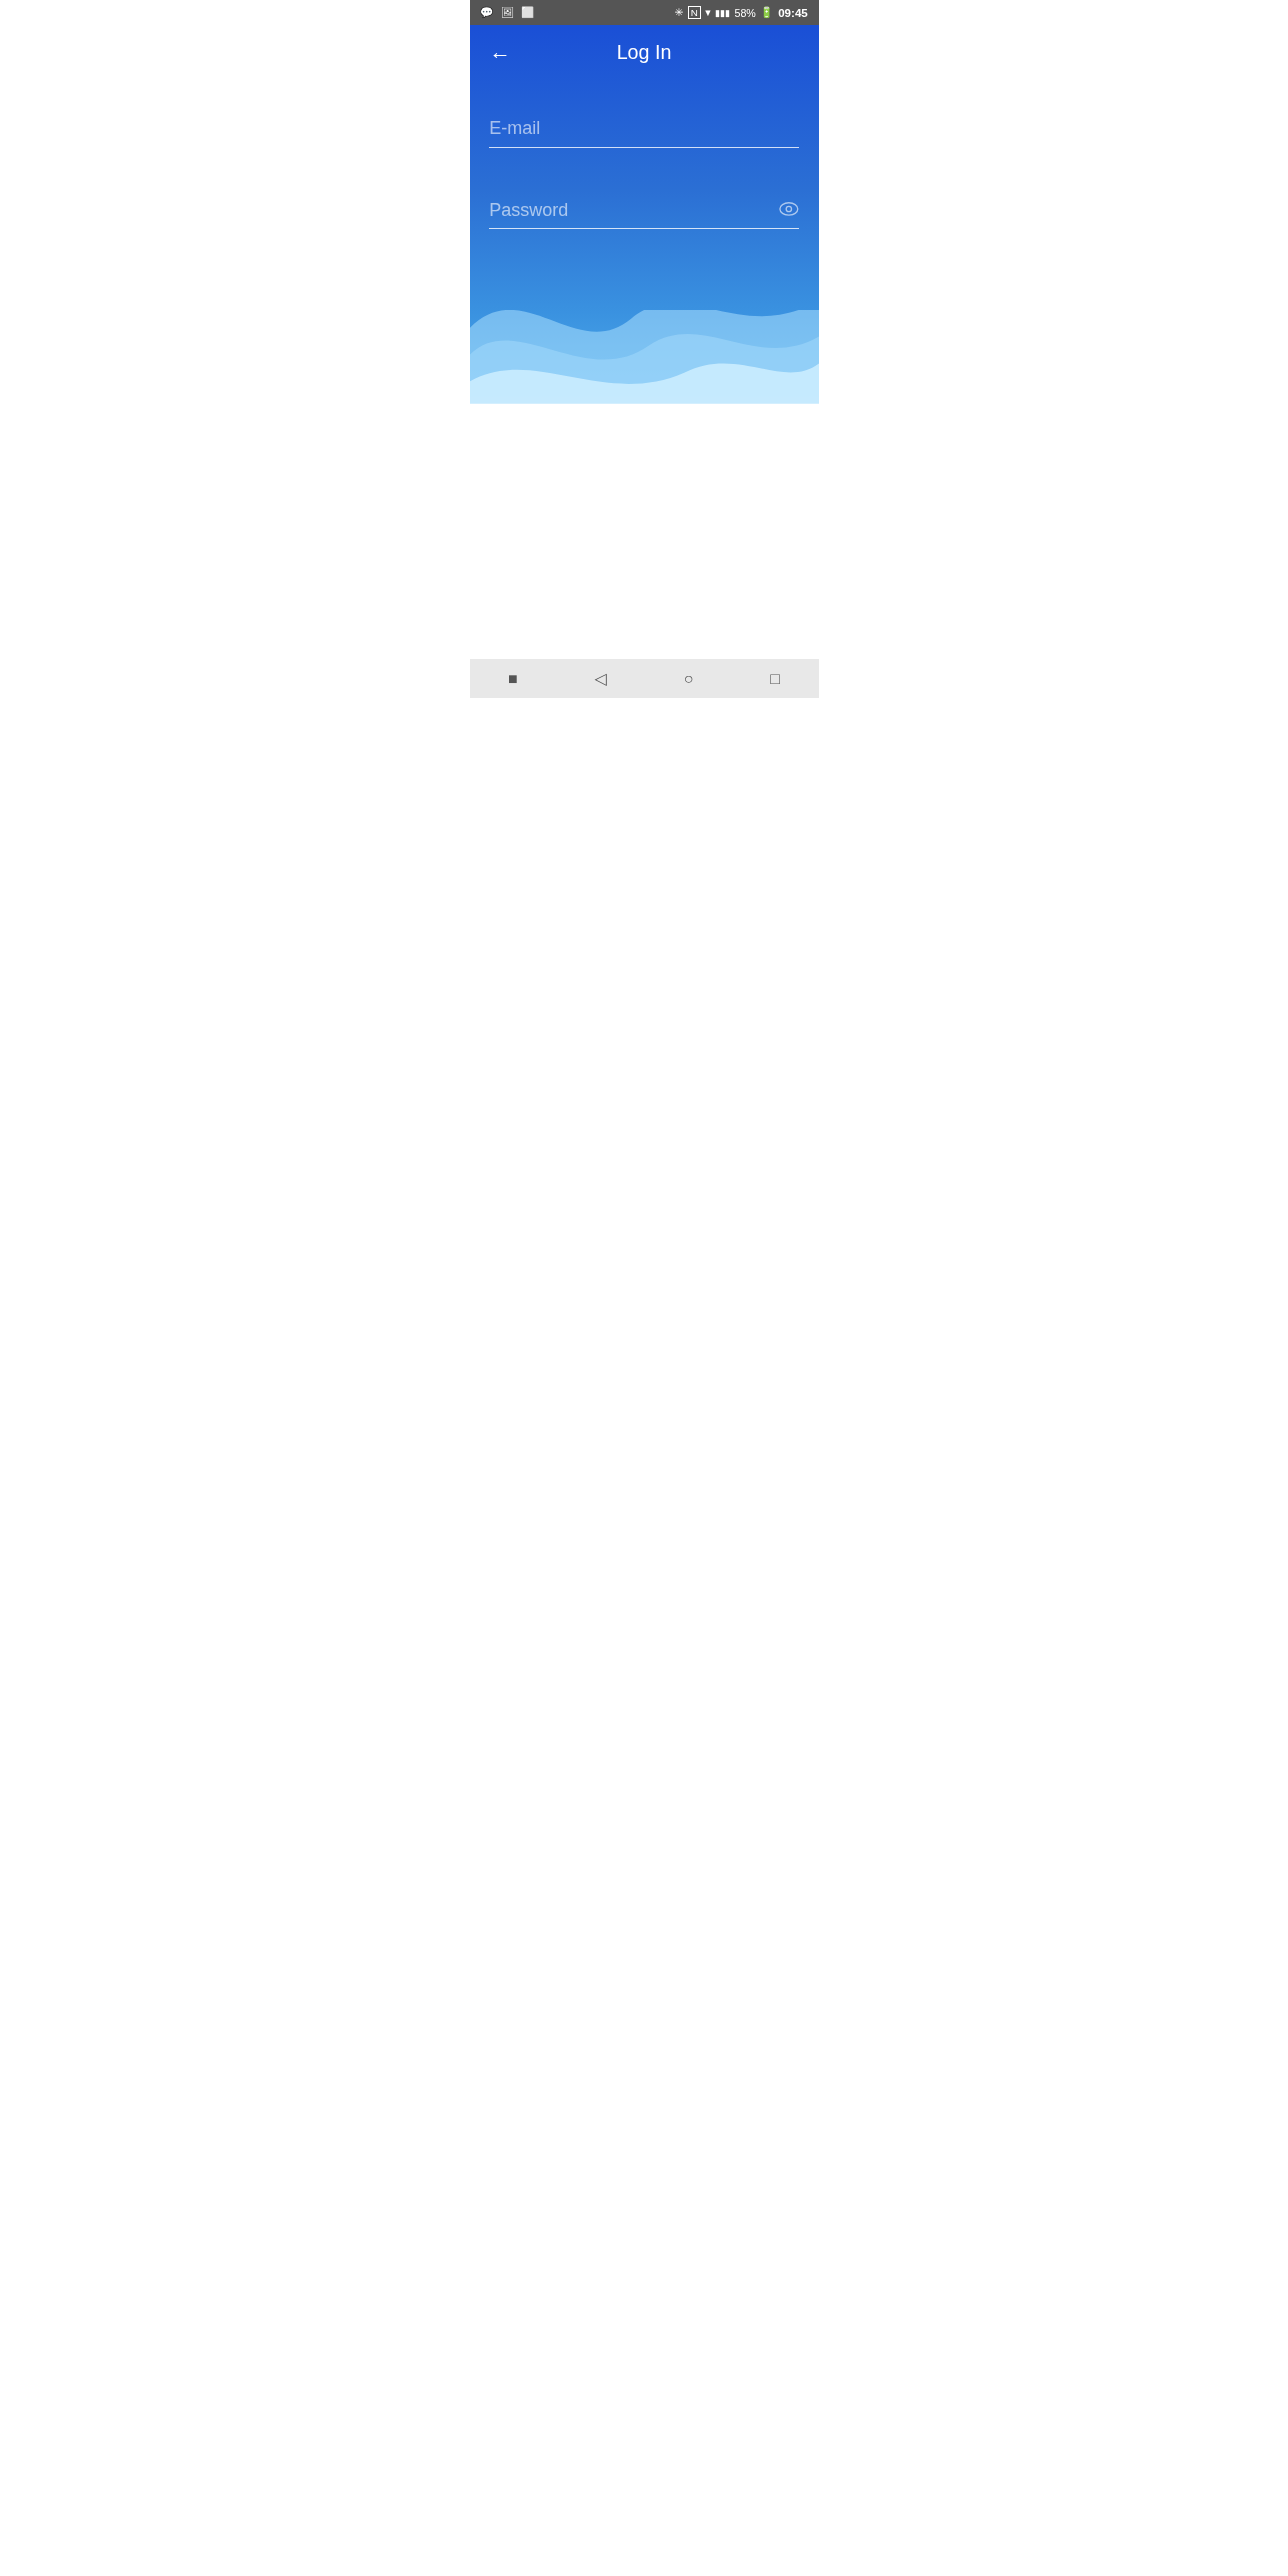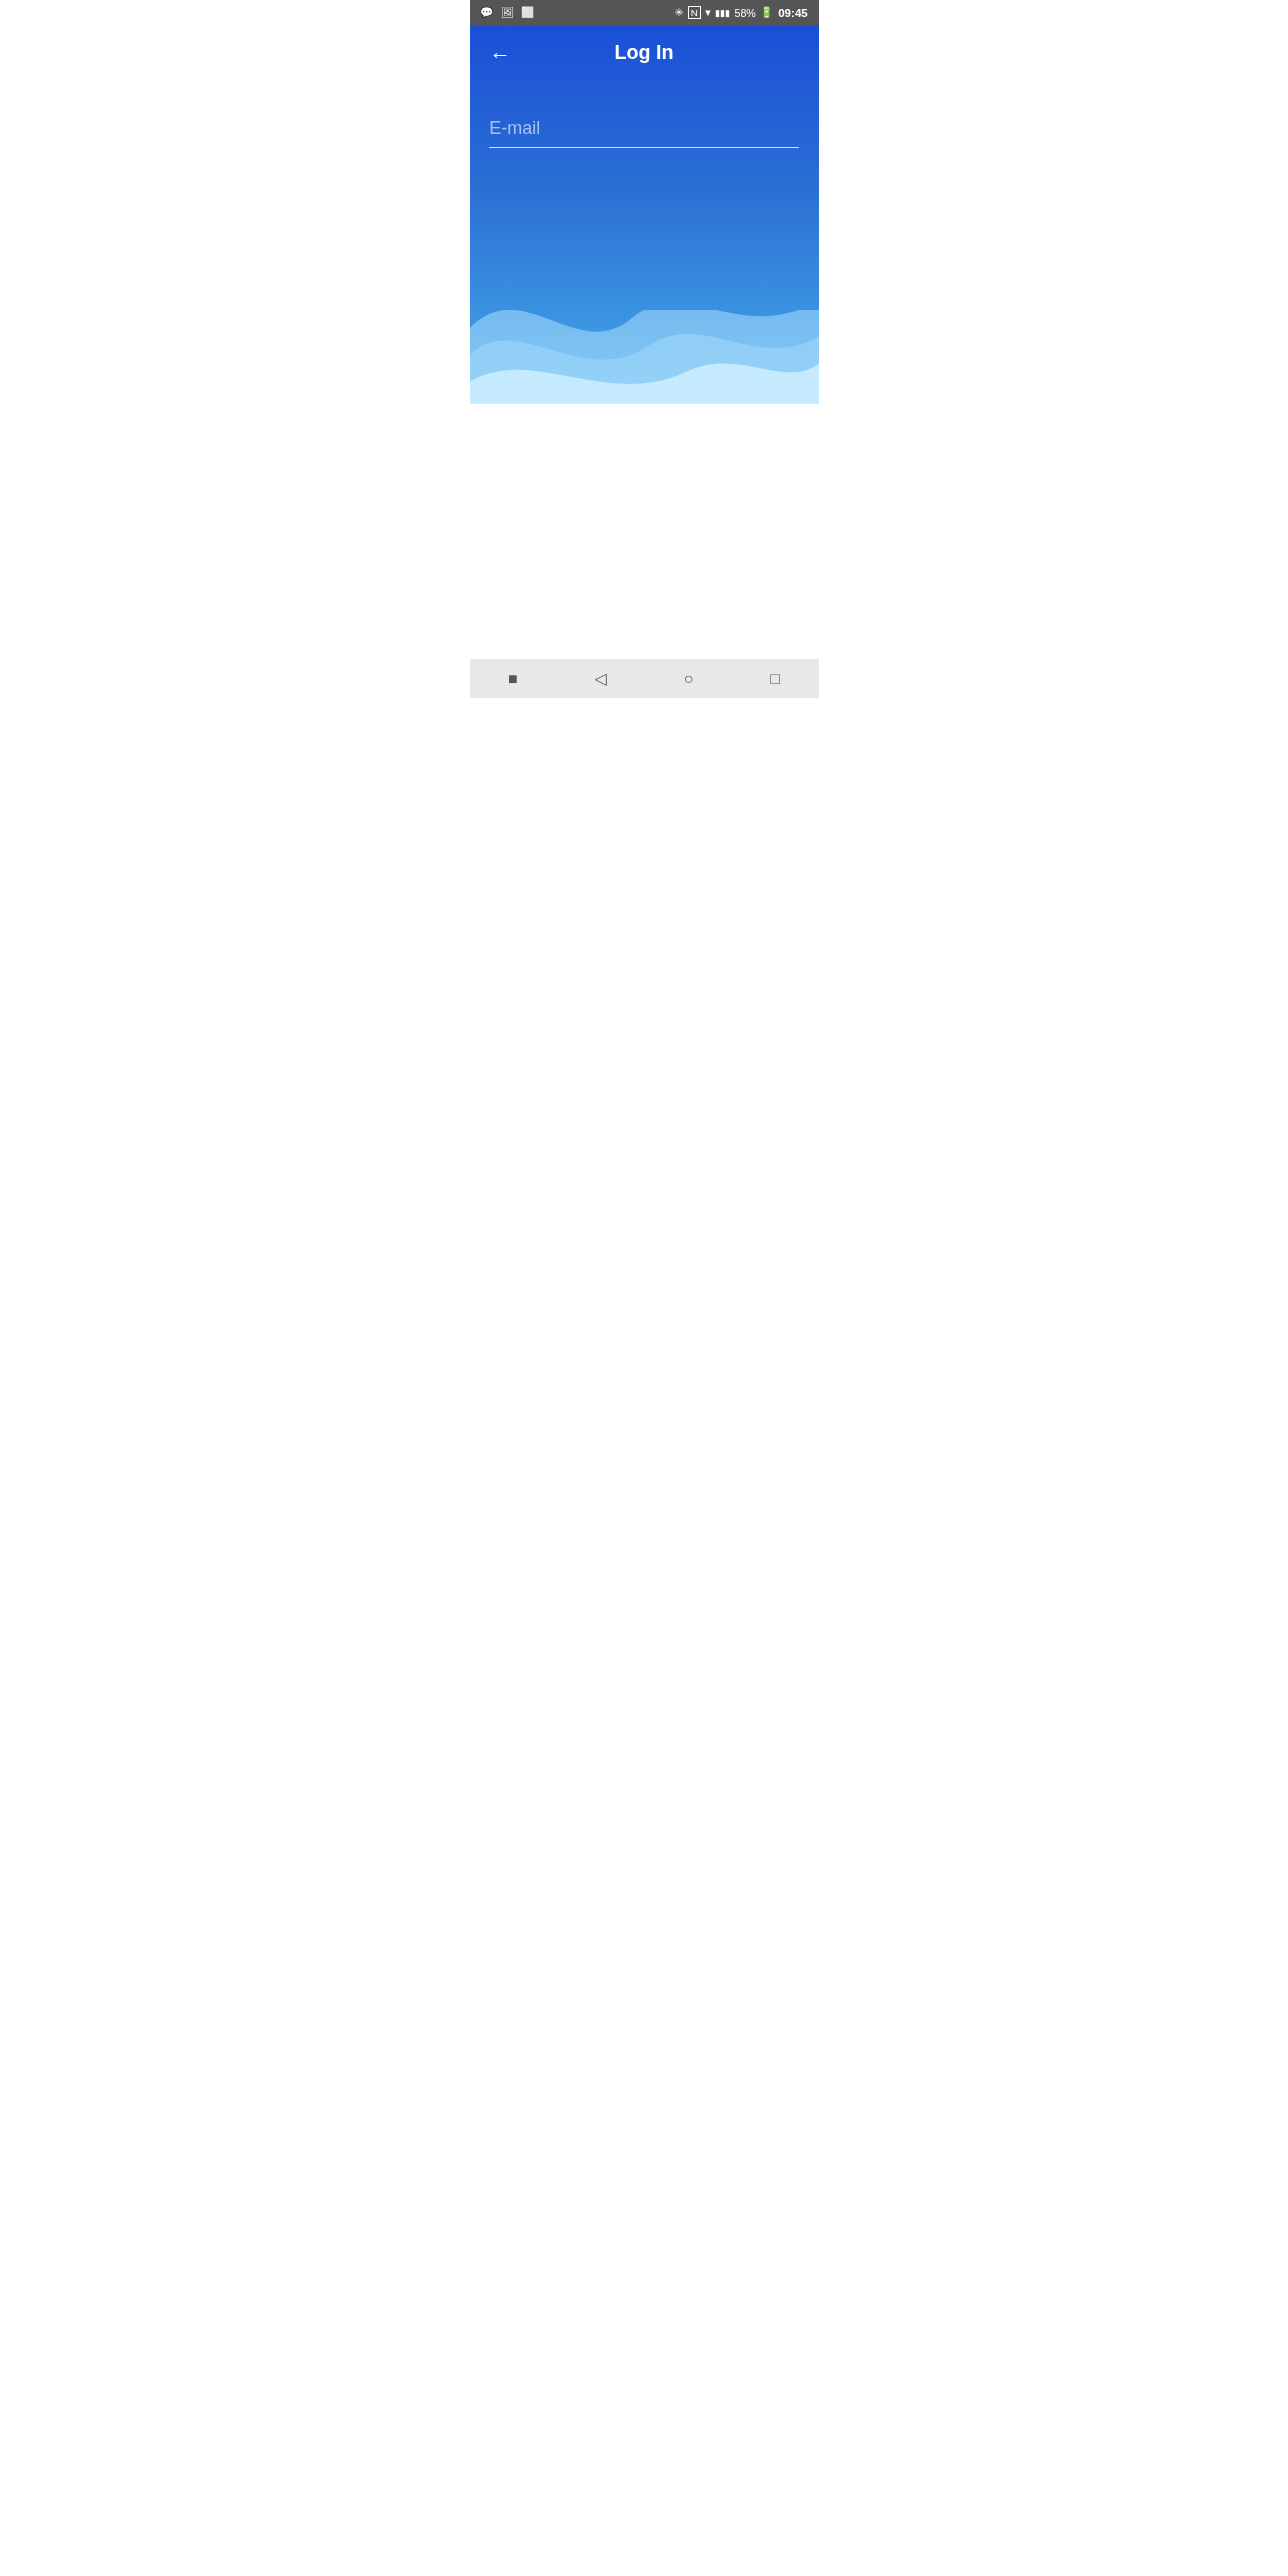--- a/index.html
+++ b/index.html
@@ -98,21 +98,21 @@
       cursor: pointer;
       background: none;
       border: none;
       display: flex;
       align-items: center;
     }
 
     .header-title {
       color: white;
       font-size: 19.7px;
-      font-weight: 700;
+      font-weight: 400;
     }
 
     
     .form-section {
       padding: 0 19.7px;
     }
 
     .field-label {
       color: white;
       font-size: 11.6px;
@@ -260,20 +260,33 @@
 
   <div class="form-section">
 
     <div>
       <div class="field-label">REGISTERED E-MAIL</div>
       <div class="field-input-wrapper">
         <input class="field-input" type="email" placeholder="E-mail" style="">
       </div>
     </div>
 
+    <div>
+      <div class="field-label">WATER ADVISOR PASSWORD</div>
+      <div class="field-input-wrapper">
+        <input class="field-input" type="password" placeholder="Password" style="">
+        <span class="eye-icon">
+          
+          <svg width="19.7" height="14.3" viewBox="0 0 22 16" fill="none" xmlns="http://www.w3.org/2000/svg">
+            <ellipse cx="11" cy="8" rx="10" ry="7" stroke="rgba(255,255,255,0.6)" stroke-width="1.5" fill="none"></ellipse>
+            <circle cx="11" cy="8" r="3" stroke="rgba(255,255,255,0.6)" stroke-width="1.5" fill="none"></circle>
+          </svg>
+        </span>
+      </div>
+    </div>
 
     <button class="continue-btn">CONTINUE</button>
 
     <a class="forgot-link">I forgot my password</a>
 
   </div>
 
 </div>
 
 <div class="nav-bar">

